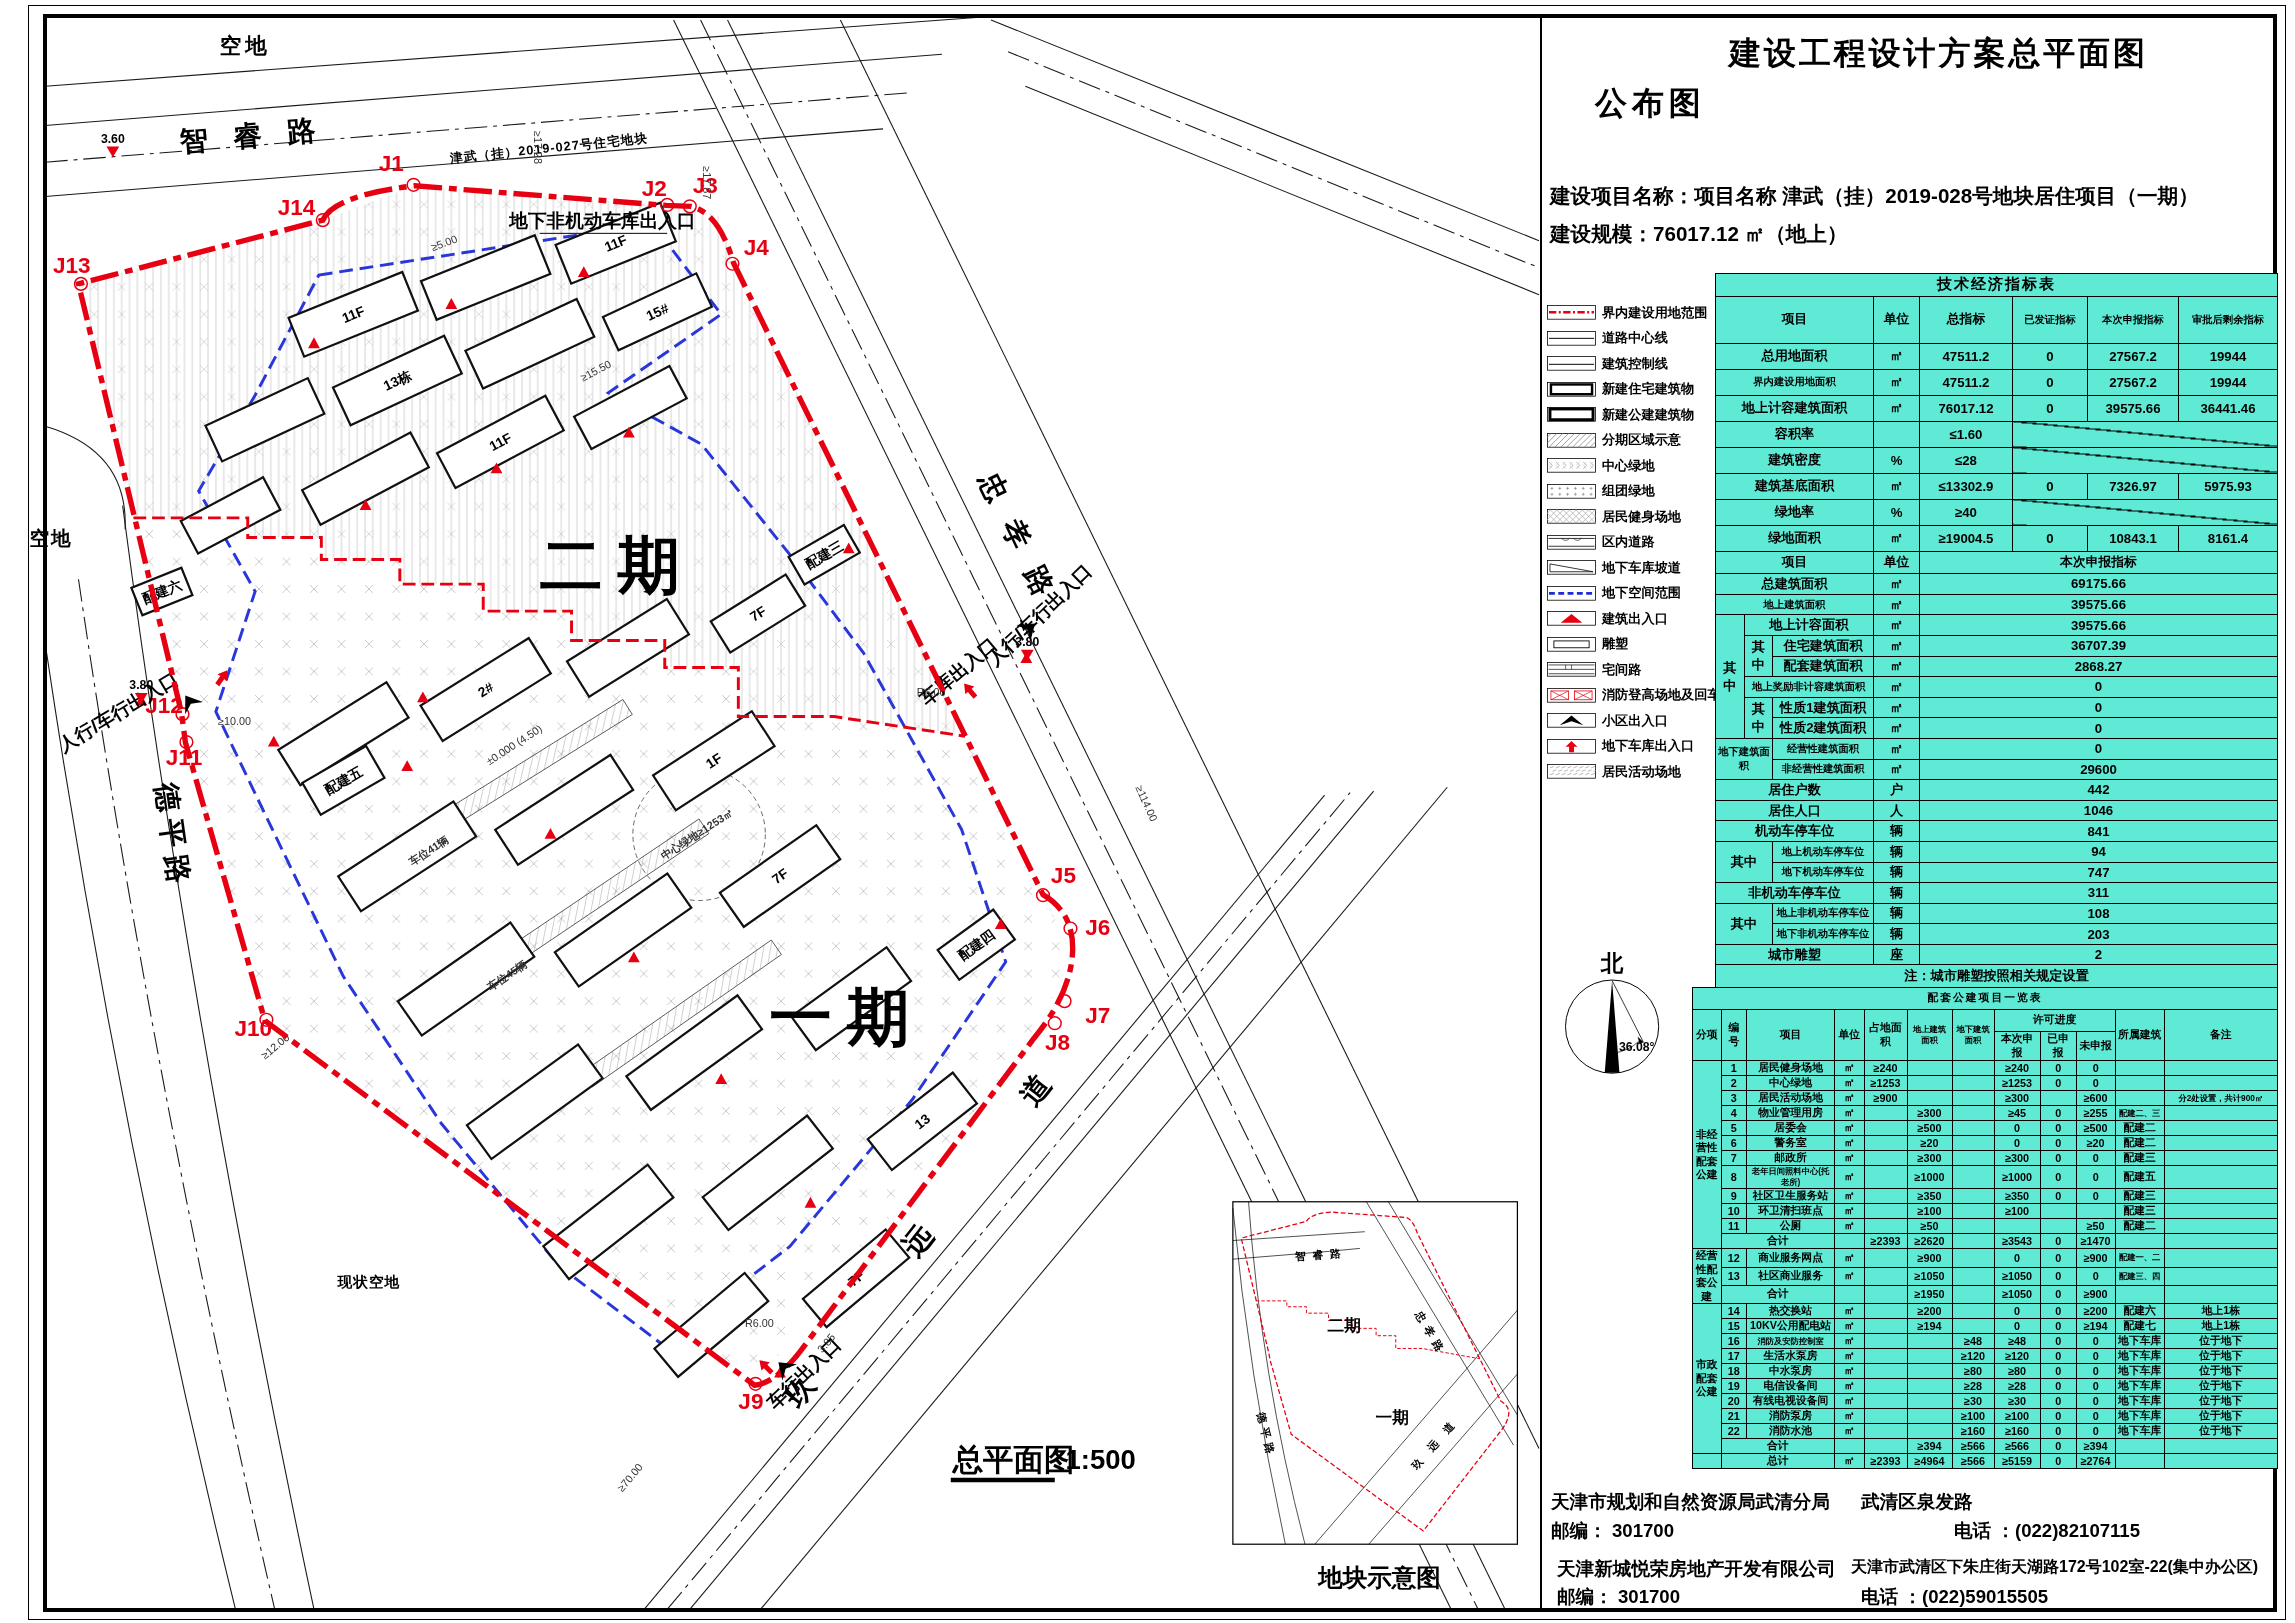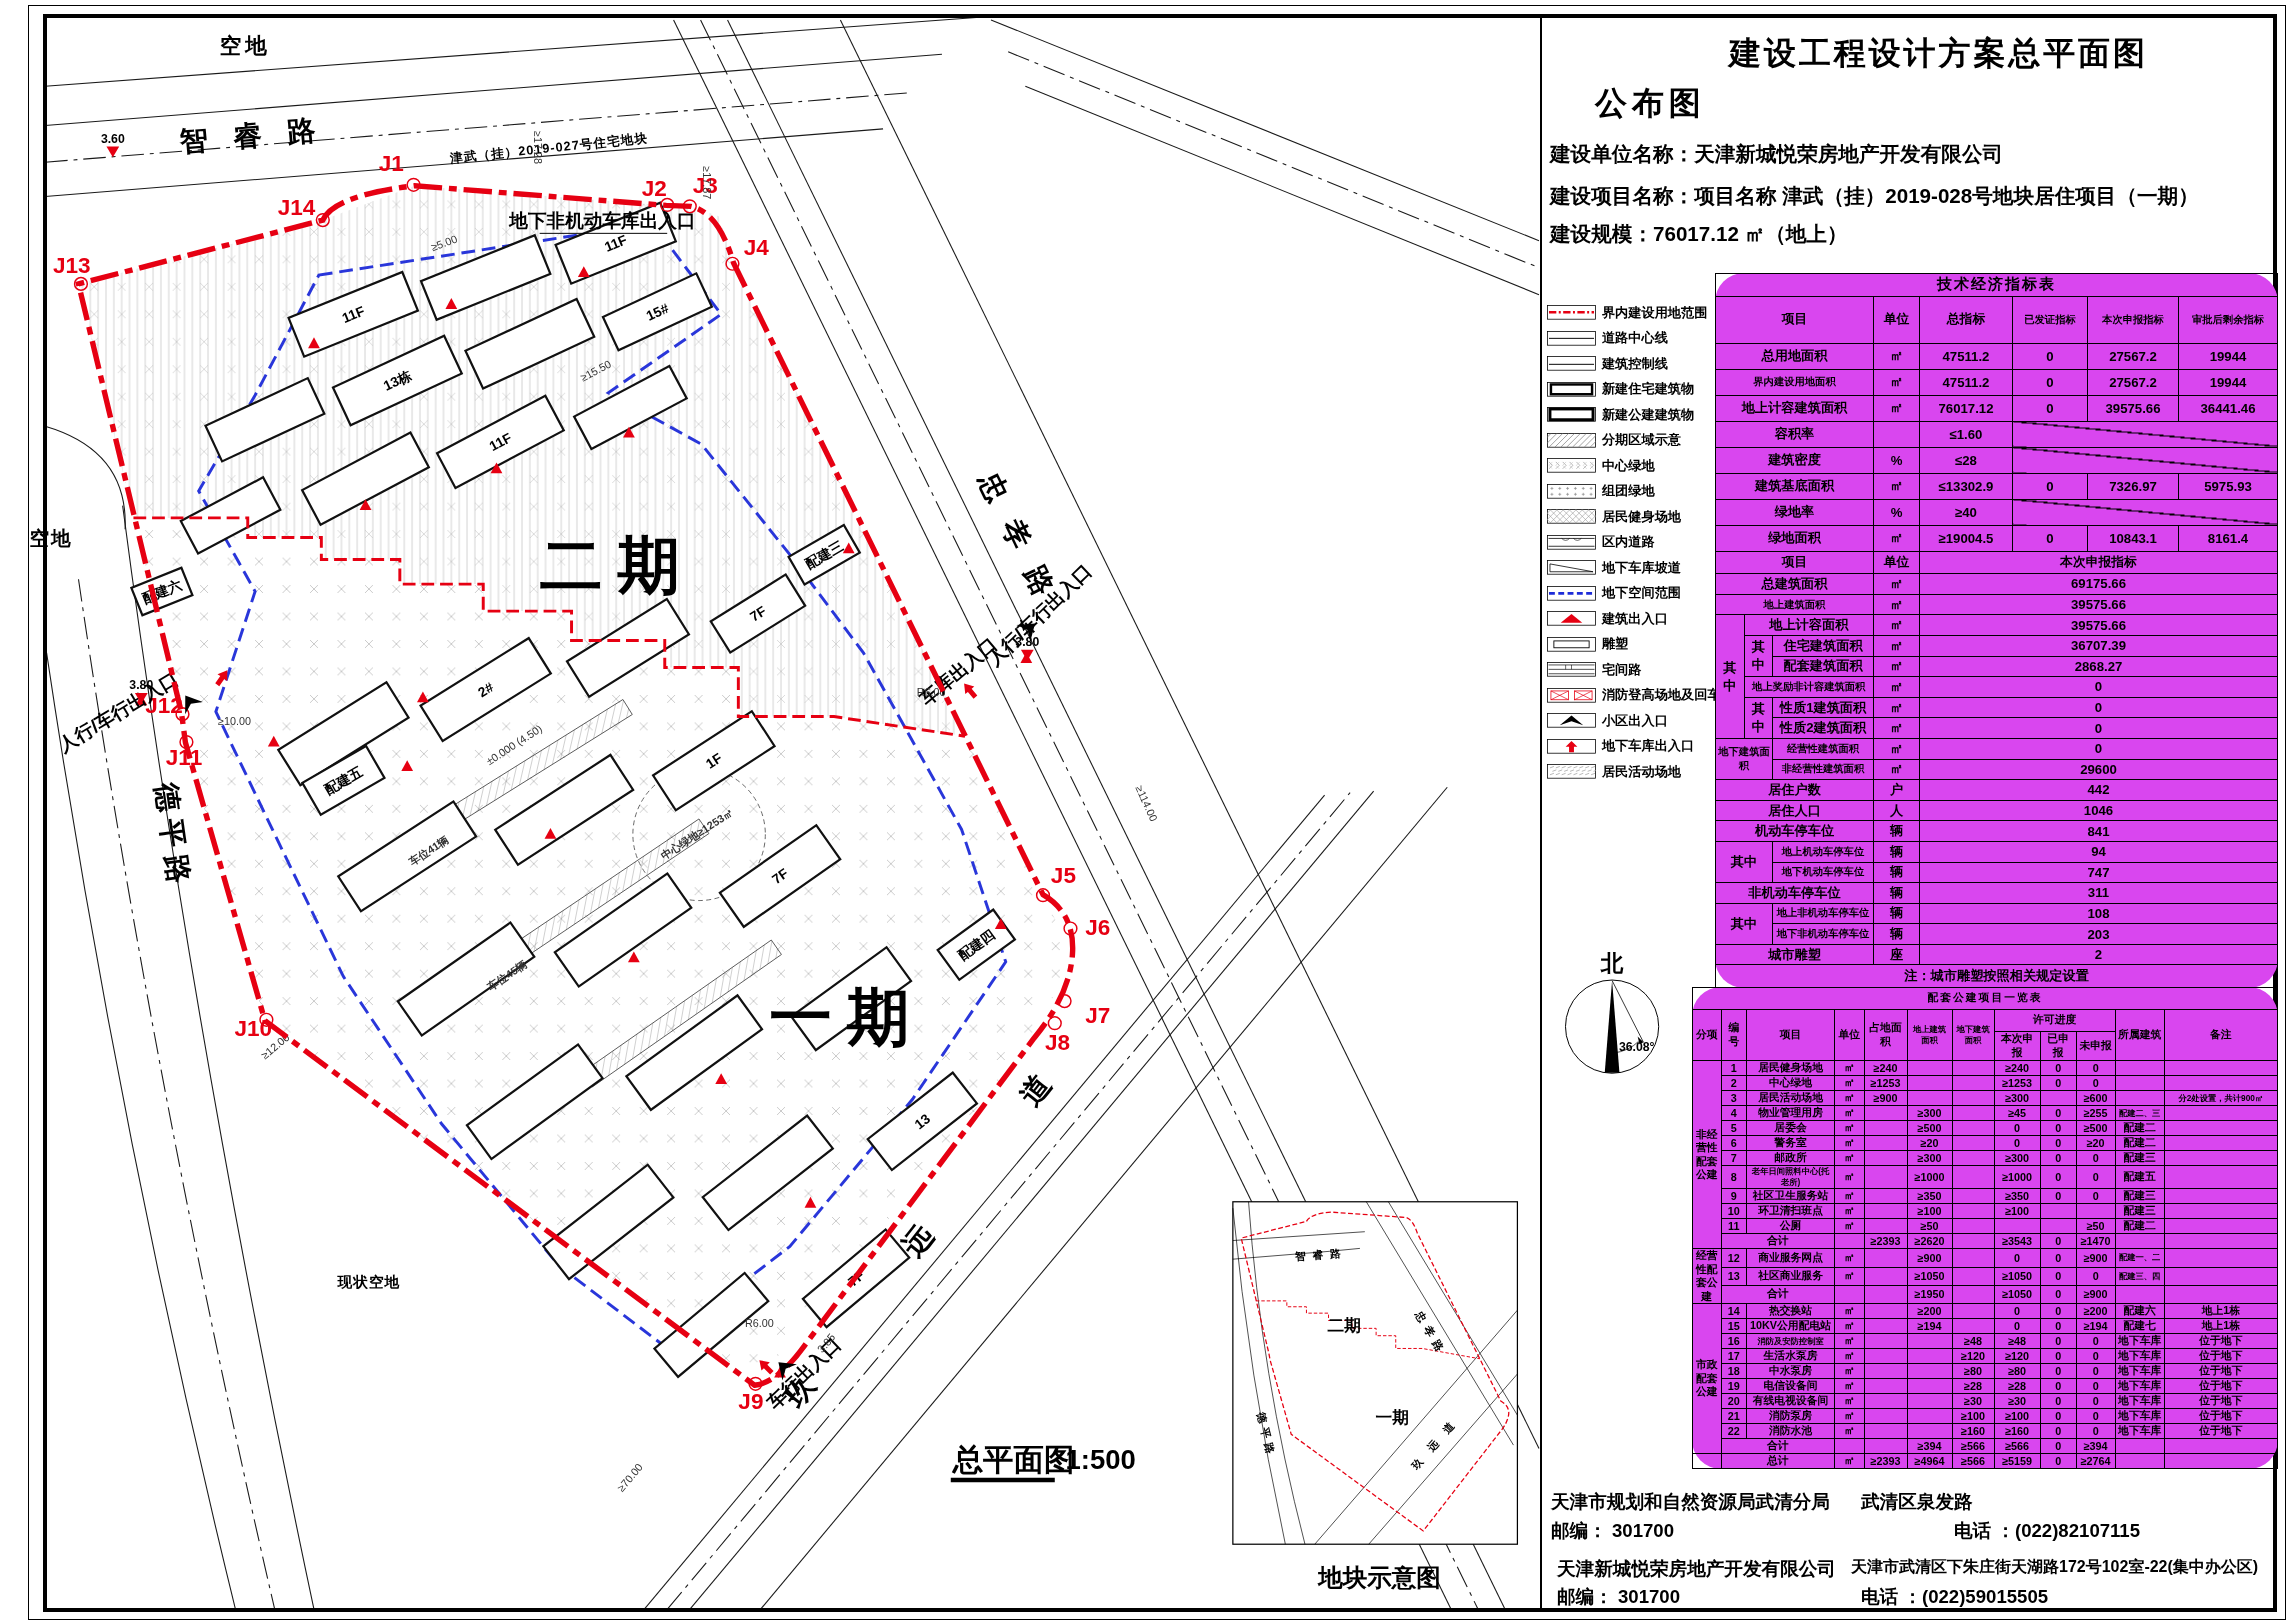--- a/index.html
+++ b/index.html
@@ -12,21 +12,21 @@
   
   .ttl1{left:1595px;top:32px;width:687px;text-align:center;font-size:32px;font-weight:bold;letter-spacing:2.9px;}
   .ttl2{left:1595px;top:82px;width:687px;text-align:left;font-size:32px;font-weight:bold;letter-spacing:4.9px;}
   .info{left:1550px;width:726px;font-size:20.6px;font-weight:bold;white-space:nowrap;}
   
   .legend{left:1547px;top:300px;width:169px;}
   .lg-row{display:flex;align-items:center;height:25.5px;text-align:center;}
   .lg-row svg{flex:none;}
   .lg-label{font-size:13.2px;font-weight:bold;margin-left:5.9px;white-space:nowrap;}
   
-  table{border-collapse:collapse;table-layout:fixed;background:#d946ef;border-radius:29px;}
+  table{border-collapse:collapse;table-layout:fixed;background:#5eead4;}
   #table1{left:1715px;top:273px;width:562px;}
   #table2{left:1692px;top:987px;width:586px;}
   td{border:1px solid #000;text-align:center;vertical-align:middle;font-size:13.2px;font-weight:bold;
      padding:0 2px;overflow:hidden;}
   #table2 td{font-size:10.8px;}
   td.ttl{font-size:15px;letter-spacing:2px;}
   td.hd{font-size:12.8px;}
   #table2 td.hd{font-size:10.8px;}
   td.sm{font-size:10.3px;}
   #table2 td.sm{font-size:8.3px;}
@@ -358,21 +358,20 @@
       <text x="3300" y="2142" font-size="25" font-weight="bold">36.08°</text>
     </g>
   </svg>
 
   <div class="frame-outer"></div>
   <div class="frame-inner"></div>
   <div class="divider"></div>
 
   <div class="abs ttl1">建设工程设计方案总平面图</div>
   <div class="abs ttl2">公布图</div>
-  <div class="abs info" style="top:140px">建设单位名称：天津新城悦荣房地产开发有限公司</div>
   <div class="abs info" style="top:182px">建设项目名称：项目名称 津武（挂）2019-028号地块居住项目（一期）</div>
   <div class="abs info" style="top:220px">建设规模：76017.12 ㎡（地上）</div>
 
   <div class="abs legend" id="legend">
       <div class="lg-row">
         <svg width="49" height="14.7" viewBox="0 0 100 30">
           <rect x="1" y="1" width="98" height="28" fill="#fff" stroke="#000" stroke-width="1.6"></rect>
           <line x1="4" y1="15" x2="96" y2="15" stroke="#e60012" stroke-width="5" stroke-dasharray="15 5 4 5"></line>
         </svg>
         <span class="lg-label">界内建设用地范围</span>

